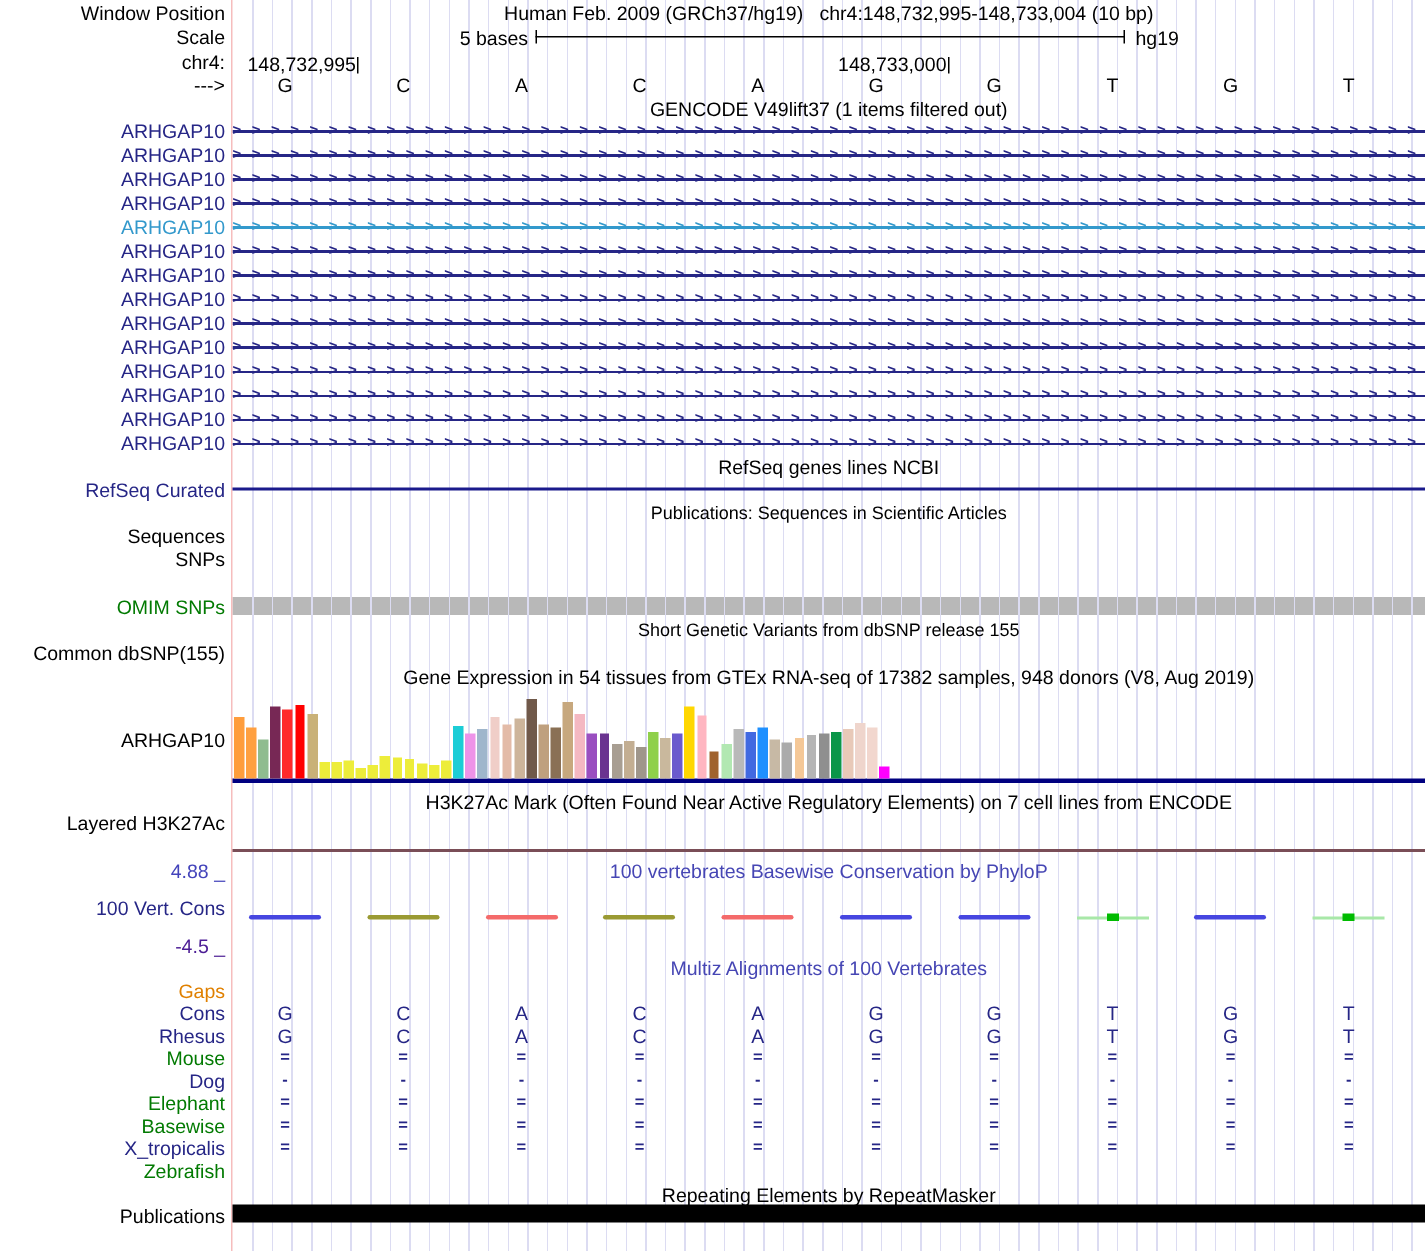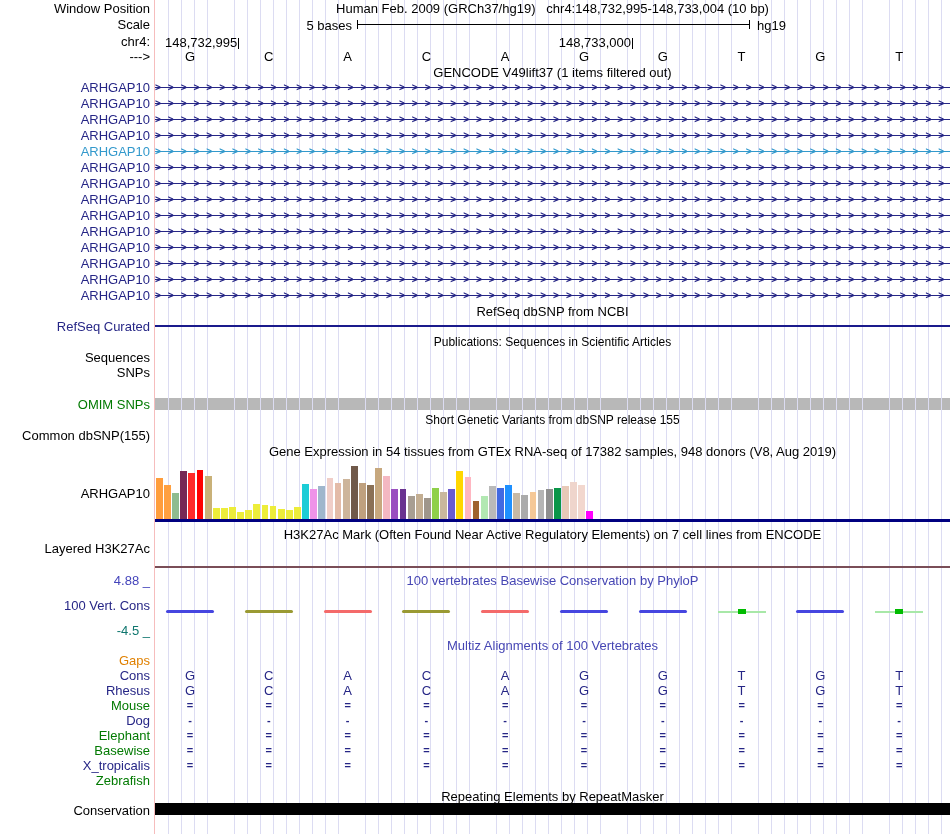--- a/index.html
+++ b/index.html
@@ -67,21 +67,21 @@
   <span class="lbl" style="top:35px;">chr4:</span>
   <div class="abs" style="left:165px;top:35px;z-index:4;"><span>148,732,995</span><span class="tick"></span></div>
   <div class="abs" style="left:155px;top:35px;width:478px;text-align:right;z-index:4;"><span>148,733,000</span><span class="tick"></span></div>
 
   <span class="lbl" style="top:50px;">---&gt;</span>
   <div id="seqrow"></div>
 
   <div class="ttl" style="top:66px;">GENCODE V49lift37 (1 items filtered out)</div>
   <div id="generows"></div>
 
-  <div class="ttl" style="top:305px;">RefSeq dbSNP from NCBI</div>
+  <div class="ttl" style="top:305px;">RefSeq genes lines NCBI</div>
   <span class="lbl navy" style="top:320px;">RefSeq Curated</span>
   <div class="layer3" style="left:155px;top:325px;width:795px;height:2px;background:#1a1a8c;"></div>
 
   <div class="ttl" style="top:336px;font-size:12px;">Publications: Sequences in Scientific Articles</div>
   <span class="lbl" style="top:351px;">Sequences</span>
   <span class="lbl" style="top:366px;">SNPs</span>
 
   <span class="lbl green" style="top:398px;">OMIM SNPs</span>
 
   <div class="ttl" style="top:414px;font-size:12px;">Short Genetic Variants from dbSNP release 155</div>
@@ -93,28 +93,28 @@
   <div id="gtexbase"></div>
 
   <div class="ttl" style="top:528px;">H3K27Ac Mark (Often Found Near Active Regulatory Elements) on 7 cell lines from ENCODE</div>
   <span class="lbl" style="top:542px;">Layered H3K27Ac</span>
   <div class="layer3" style="left:155px;top:566px;width:795px;height:2px;background:#7a4e57;"></div>
 
   <span class="lbl" style="top:574px;color:#4444bb;">4.88 _</span>
   <div class="ttl bluet" style="top:574px;">100 vertebrates Basewise Conservation by PhyloP</div>
   <span class="lbl navy" style="top:599px;">100 Vert. Cons</span>
   <div id="consmarks"></div>
-  <span class="lbl" style="top:624px;color:#0f766e;">-4.5 _</span>
+  <span class="lbl" style="top:624px;color:#4c1d95;">-4.5 _</span>
 
   <div class="ttl bluet" style="top:639px;">Multiz Alignments of 100 Vertebrates</div>
   <span class="lbl orange" style="top:654px;">Gaps</span>
   <div id="multizrows"></div>
 
   <div class="ttl" style="top:790px;">Repeating Elements by RepeatMasker</div>
-  <span class="lbl" style="top:804px;">Conservation</span>
+  <span class="lbl" style="top:804px;">Publications</span>
   <div class="layer3" style="left:155px;top:803px;width:795px;height:12px;background:#000;"></div>
 
 <div class="baseglyph seqletter" style="position: absolute; left: 190px; top: 50px;">G</div>
     <div class="baseglyph seqletter" style="position: absolute; left: 268.8px; top: 50px;">C</div>
     <div class="baseglyph seqletter" style="position: absolute; left: 347.6px; top: 50px;">A</div>
     <div class="baseglyph seqletter" style="position: absolute; left: 426.4px; top: 50px;">C</div>
     <div class="baseglyph seqletter" style="position: absolute; left: 505.2px; top: 50px;">A</div>
     <div class="baseglyph seqletter" style="position: absolute; left: 584px; top: 50px;">G</div>
     <div class="baseglyph seqletter" style="position: absolute; left: 662.8px; top: 50px;">G</div>
     <div class="baseglyph seqletter" style="position: absolute; left: 741.6px; top: 50px;">T</div>

